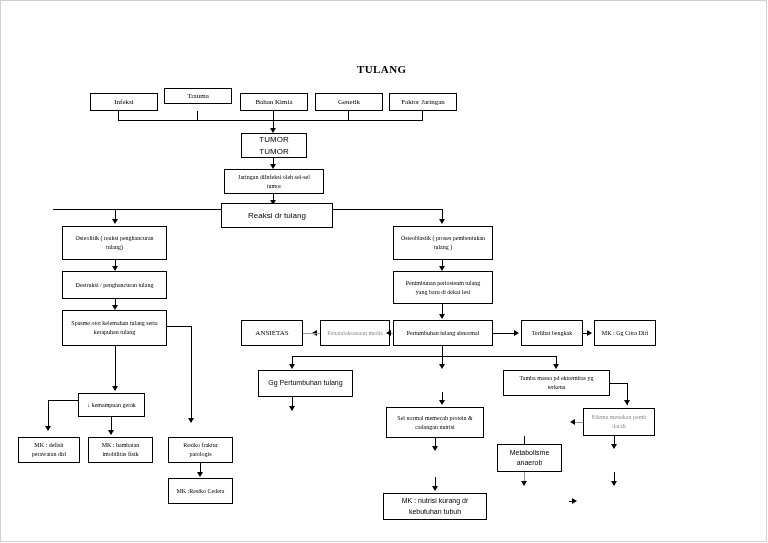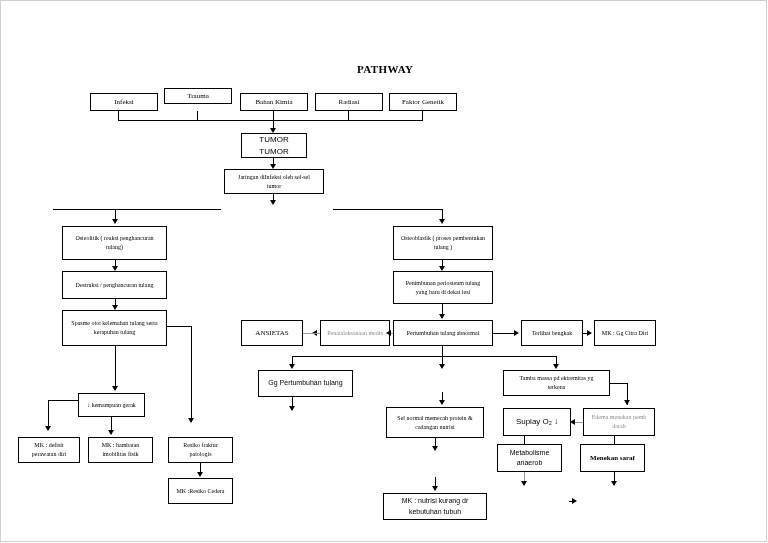--- a/index.html
+++ b/index.html
@@ -51,36 +51,36 @@
   .arw.left{border-top:3px solid transparent;border-bottom:3px solid transparent;border-right:5px solid #000;}
   .arw.right{border-top:3px solid transparent;border-bottom:3px solid transparent;border-left:5px solid #000;}
 </style>
 </head>
 <body>
 
 <div id="stage">
 
   <div class="frame"></div>
 
-  <div class="title" style="left:357px;top:63px;">PATHWAY</div>
+  <div class="title" style="left:357px;top:63px;">TULANG</div>
 
   <div class="box s7" style="left:90px;top:93px;width:68px;height:18px;">
       <span>Infeksi</span>
     </div>
   <div class="box s7" style="left:164px;top:88px;width:68px;height:16px;">
       <span>Trauma</span>
     </div>
   <div class="box s7" style="left:240px;top:93px;width:68px;height:18px;">
       <span>Bahan Kimia</span>
     </div>
   <div class="box s7" style="left:315px;top:93px;width:68px;height:18px;">
-      <span>Radiasi</span>
+      <span>Genetik</span>
     </div>
   <div class="box s7" style="left:389px;top:93px;width:68px;height:18px;">
-      <span>Faktor Genetik</span>
+      <span>Faktor Jaringan</span>
     </div>
 
   <div class="ln v" style="left:118px;top:111px;height:9px;"></div>
   <div class="ln v" style="left:197px;top:111px;height:9px;"></div>
   <div class="ln v" style="left:273px;top:111px;height:9px;"></div>
   <div class="ln v" style="left:348px;top:111px;height:9px;"></div>
   <div class="ln v" style="left:422px;top:111px;height:9px;"></div>
   <div class="ln h" style="left:118px;top:120px;width:305px;"></div>
   <div class="ln v" style="left:273px;top:120px;height:10px;"></div>
   <div class="arw down" style="left:270px;top:128px;"></div>
@@ -92,20 +92,23 @@
   <div class="ln v" style="left:273px;top:158px;height:8px;"></div>
   <div class="arw down" style="left:270px;top:164px;"></div>
 
   <div class="box" style="left:224px;top:169px;width:100px;height:25px;">
       <span>Jaringan diInfeksi oleh sel-sel tumor</span>
     </div>
 
   <div class="ln v" style="left:273px;top:194px;height:8px;"></div>
   <div class="arw down" style="left:270px;top:200px;"></div>
 
+  <div class="box sans s8" style="left:221px;top:203px;width:112px;height:25px;">
+      <span>Reaksi dr tulang</span>
+    </div>
 
   <div class="ln h" style="left:53px;top:209px;width:168px;"></div>
   <div class="ln v" style="left:115px;top:209px;height:12px;"></div>
   <div class="arw down" style="left:112px;top:219px;"></div>
 
   <div class="ln h" style="left:333px;top:209px;width:110px;"></div>
   <div class="ln v" style="left:442px;top:209px;height:12px;"></div>
   <div class="arw down" style="left:439px;top:219px;"></div>
 
   <div class="box" style="left:62px;top:226px;width:105px;height:34px;">
@@ -241,42 +244,36 @@
     </div>
 
   <div class="box" style="left:503px;top:370px;width:107px;height:26px;">
       <span>Tamba massa pd ektremitas yg terkena</span>
     </div>
 
   <div class="ln h" style="left:610px;top:383px;width:18px;"></div>
   <div class="ln v" style="left:627px;top:383px;height:22px;"></div>
   <div class="arw down" style="left:624px;top:400px;"></div>
 
-  <div class="box sans s8" style="left:503px;top:408px;width:68px;height:28px;">
-      <span>Suplay O₂ ↓</span>
-    </div>
   <div class="box gray" style="left:583px;top:408px;width:72px;height:28px;">
       <span>Edema menekan pemb darah</span>
     </div>
 
   <div class="ln h gy" style="left:575px;top:422px;width:8px;"></div>
   <div class="arw left" style="left:570px;top:419px;"></div>
 
   <div class="ln v" style="left:524px;top:436px;height:12px;"></div>
   <div class="arw down" style="left:521px;top:444px;"></div>
 
   <div class="ln v" style="left:614px;top:436px;height:12px;"></div>
   <div class="arw down" style="left:611px;top:444px;"></div>
 
   <div class="box sans s7" style="left:497px;top:444px;width:65px;height:28px;">
       <span>Metabolisme anaerob</span>
     </div>
-  <div class="box s7 bold" style="left:580px;top:444px;width:65px;height:28px;">
-      <span>Menekan saraf</span>
-    </div>
 
   <div class="ln v gy" style="left:524px;top:472px;height:13px;"></div>
   <div class="arw down" style="left:521px;top:481px;"></div>
 
   <div class="ln v" style="left:614px;top:472px;height:13px;"></div>
   <div class="arw down" style="left:611px;top:481px;"></div>
 
 
   <div class="ln h" style="left:569px;top:501px;width:5px;"></div>
   <div class="arw right" style="left:572px;top:498px;"></div>

